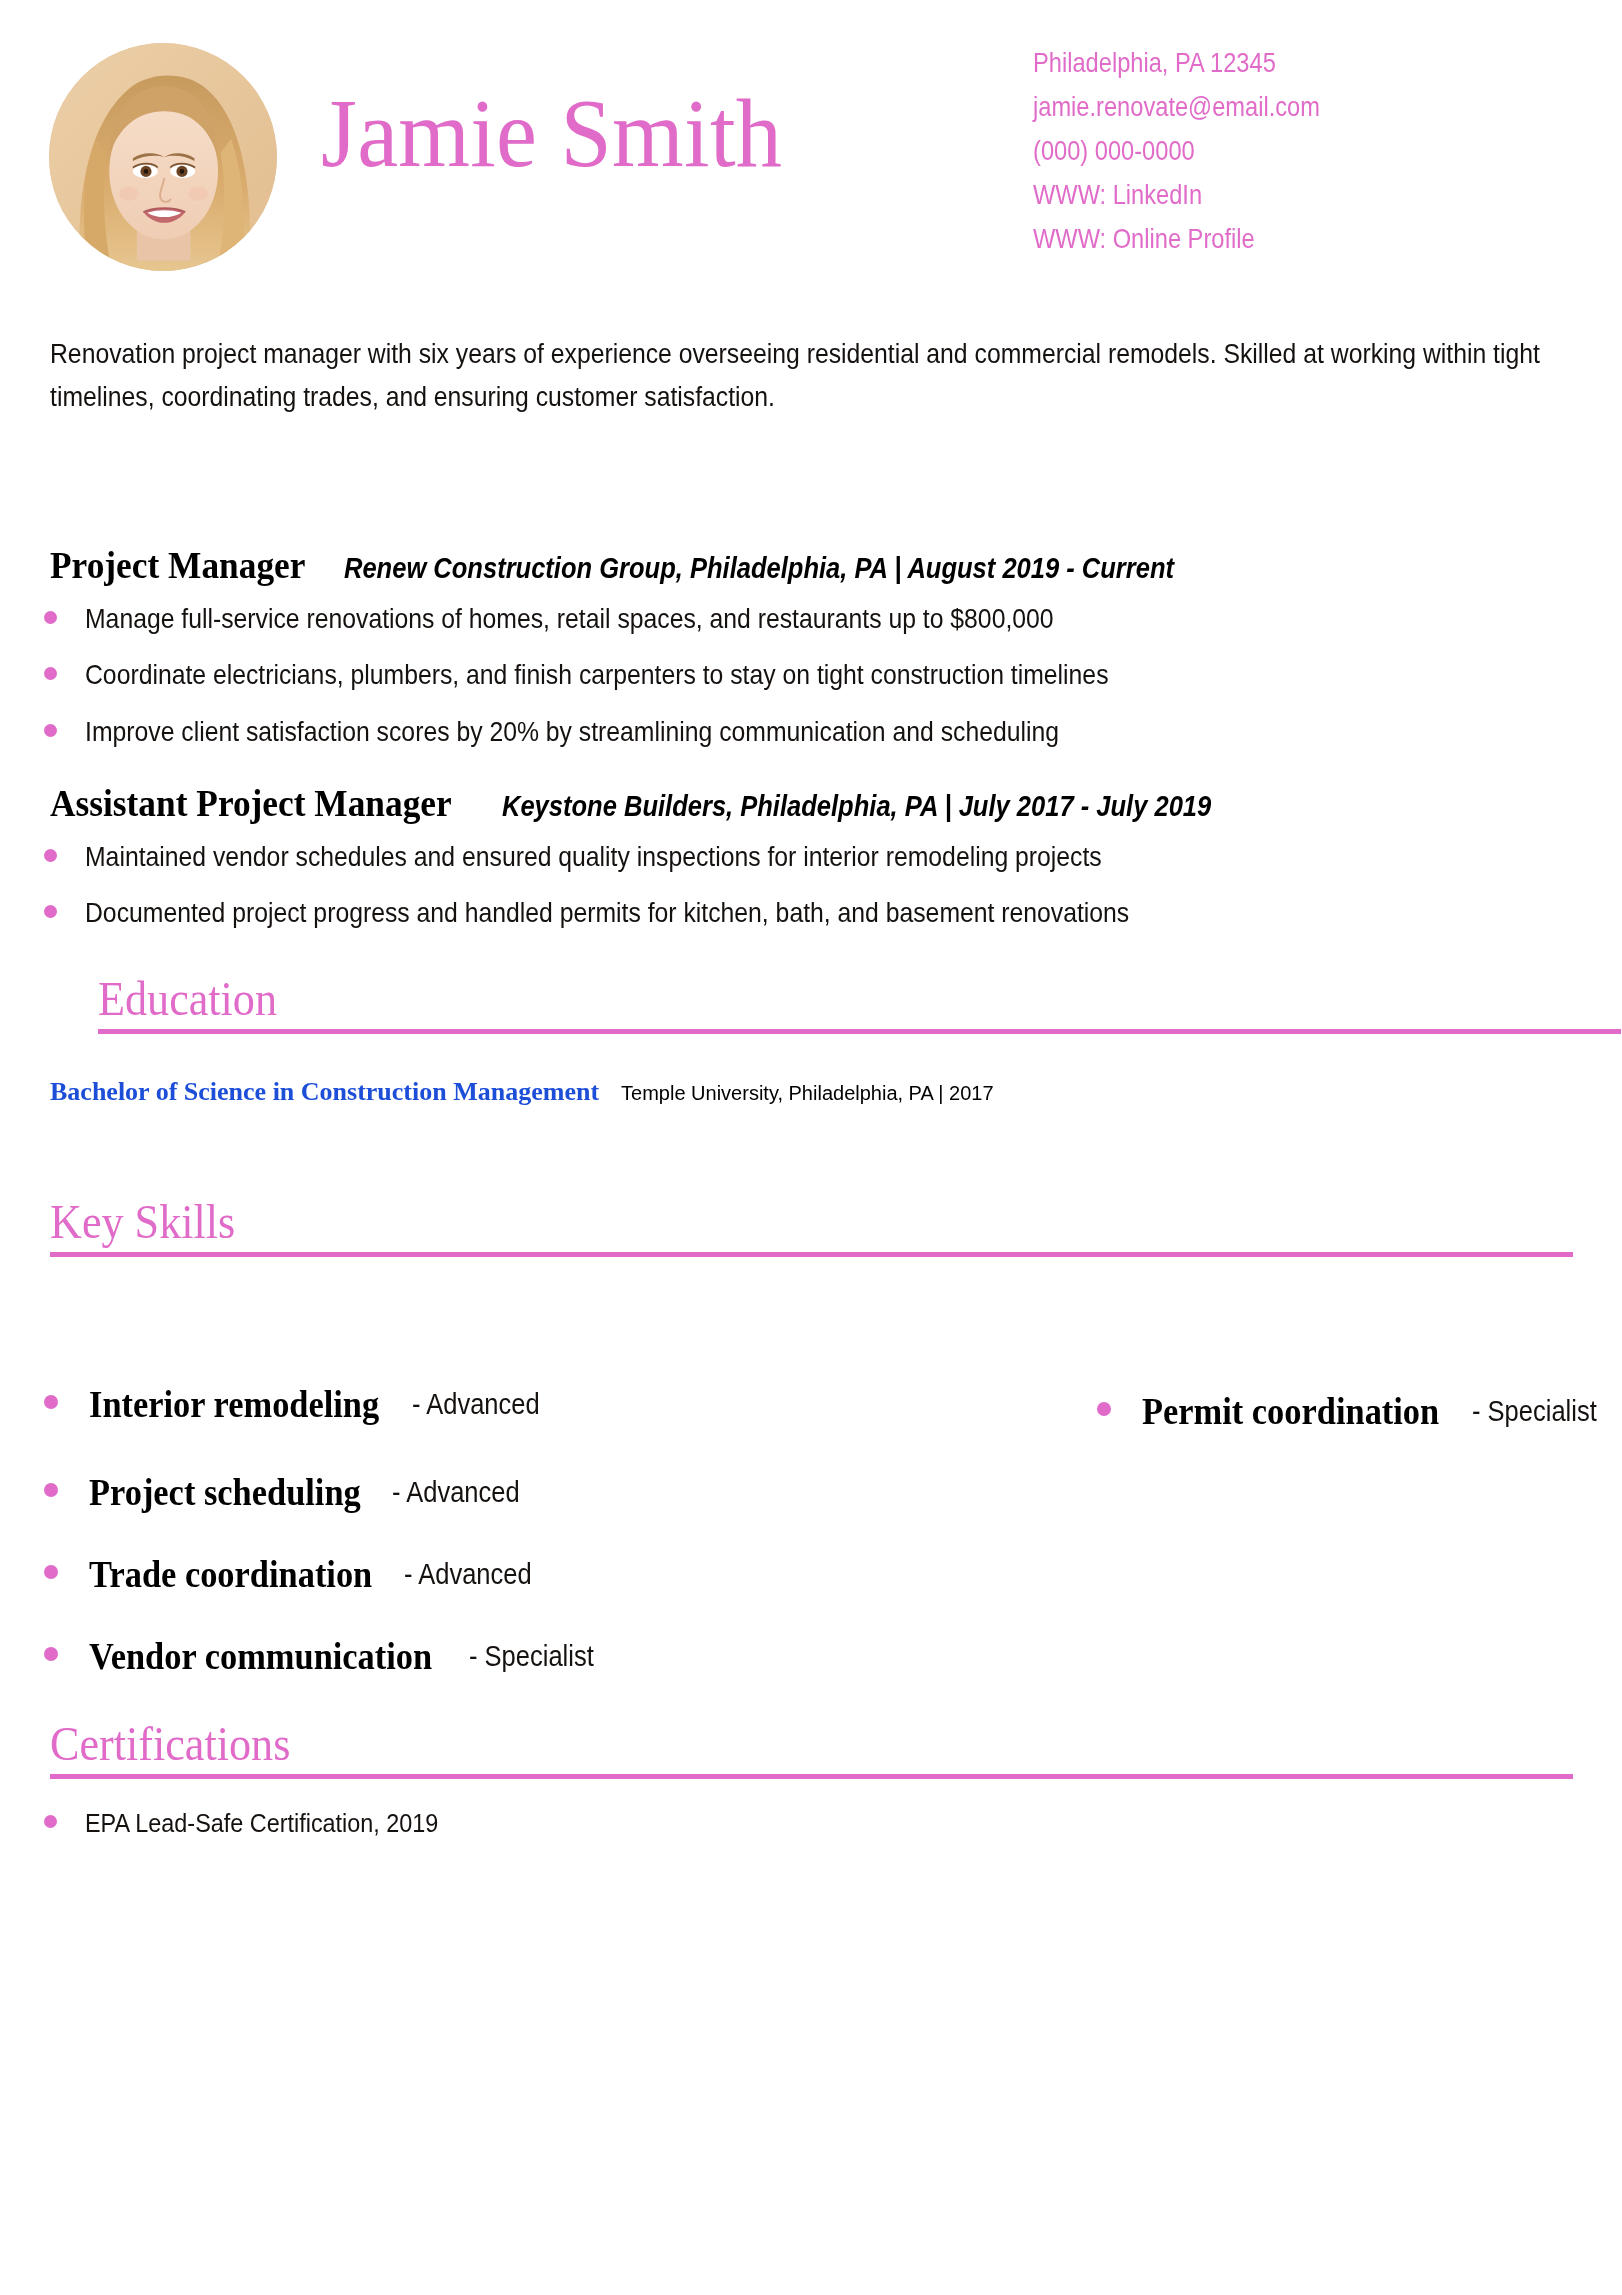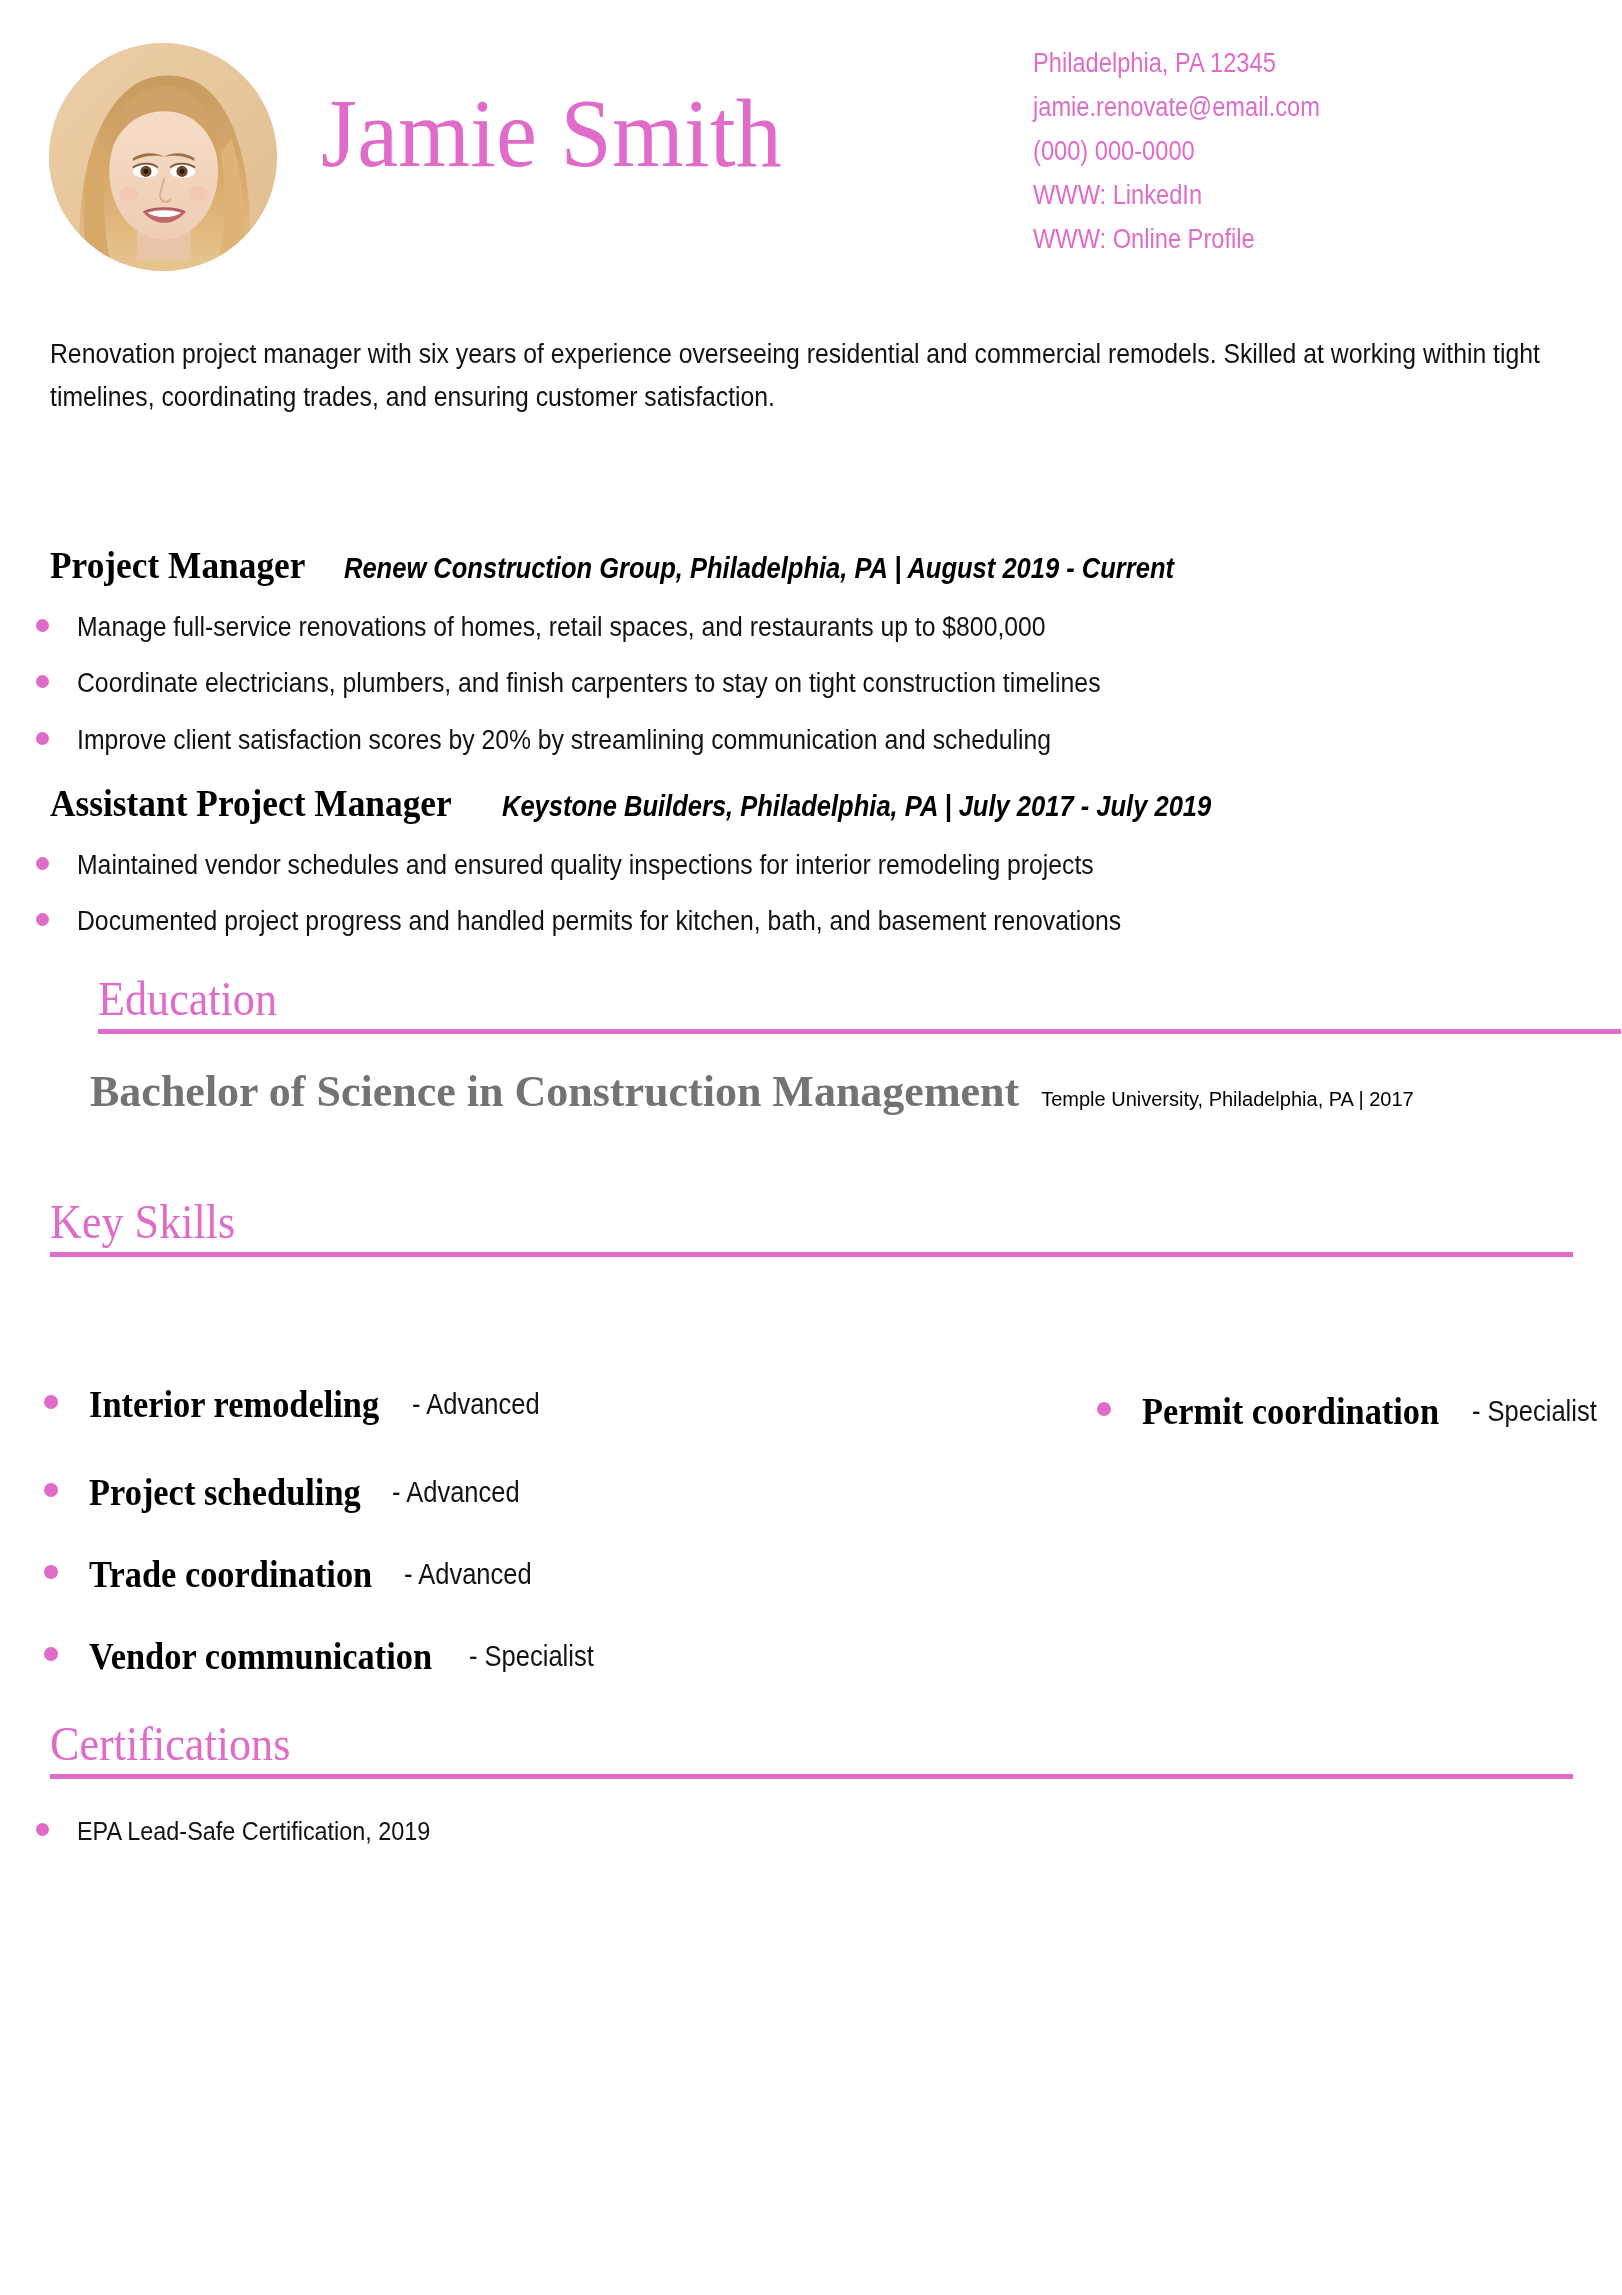--- a/index.html
+++ b/index.html
@@ -144,45 +144,43 @@
   
   .edu-block {
     position: absolute;
     left: 50px;
     width: 1636px;
     font-size: 0;
     line-height: 48px;
   }
   .edu-degree {
     font-family: "Liberation Serif", serif;
-    font-size: 44px;
+    font-size: 26px;
     font-weight: 700;
-    color: #737373;
+    color: #1d4ed8;
     display: inline;
     line-height: 48px;
-    margin-left: 40px;
   }
   .edu-detail {
     font-family: "Liberation Sans", sans-serif;
     font-size: 20px;
     font-weight: 400;
     color: #000;
     display: inline;
     line-height: 48px;
     margin-left: 22px;
   }
 
   
   .bullet-row {
     position: absolute;
-    left: 36px;
+    left: 44px;
     width: 1570px;
     font-size: 0;
     white-space: nowrap;
-    margin-top: 8px;
   }
   .bullet-dot {
     display: inline-block;
     width: 13px;
     height: 13px;
     border-radius: 50%;
     background: #e06bc8;
     vertical-align: middle;
     margin-right: 27.5px;
     margin-bottom: 3.9px;

